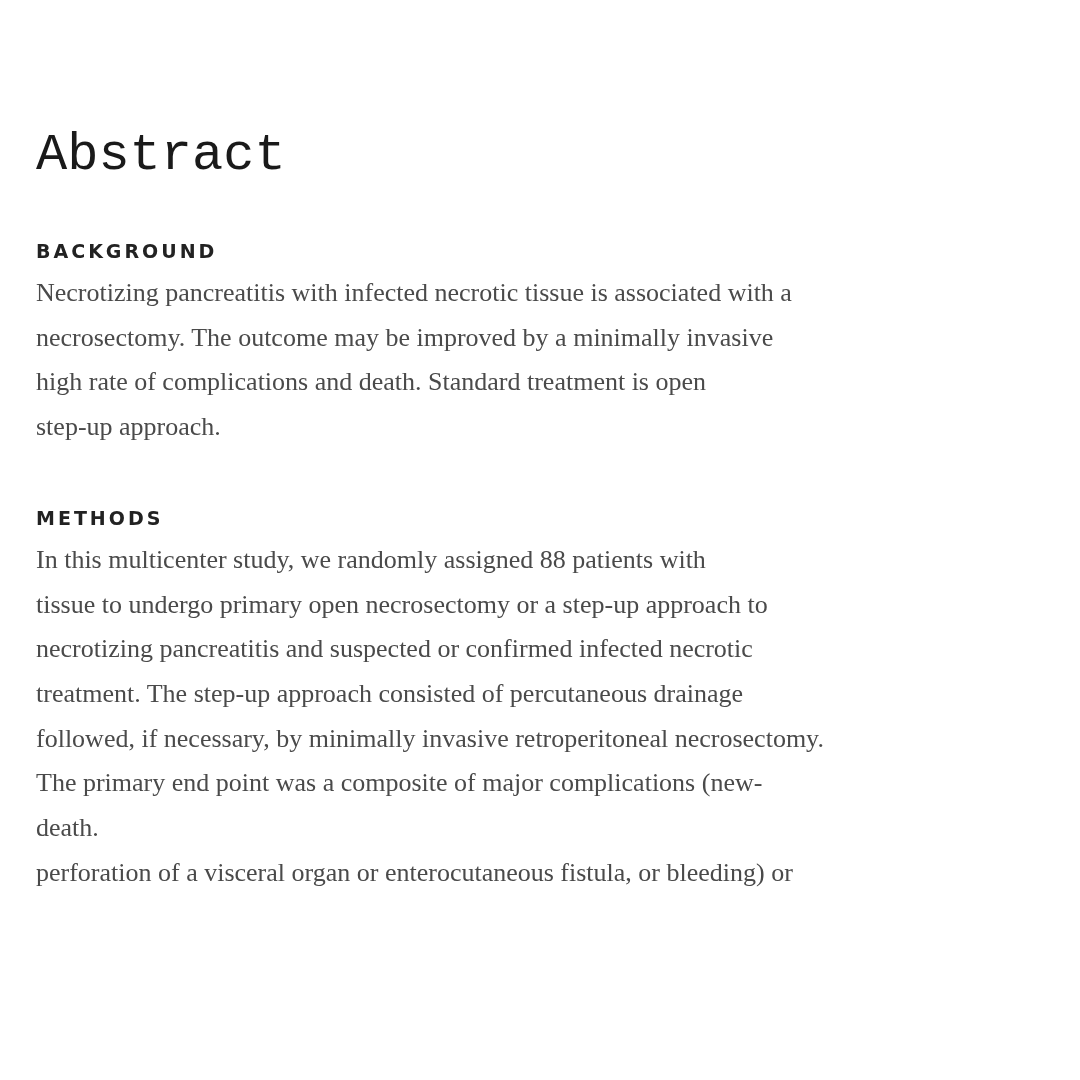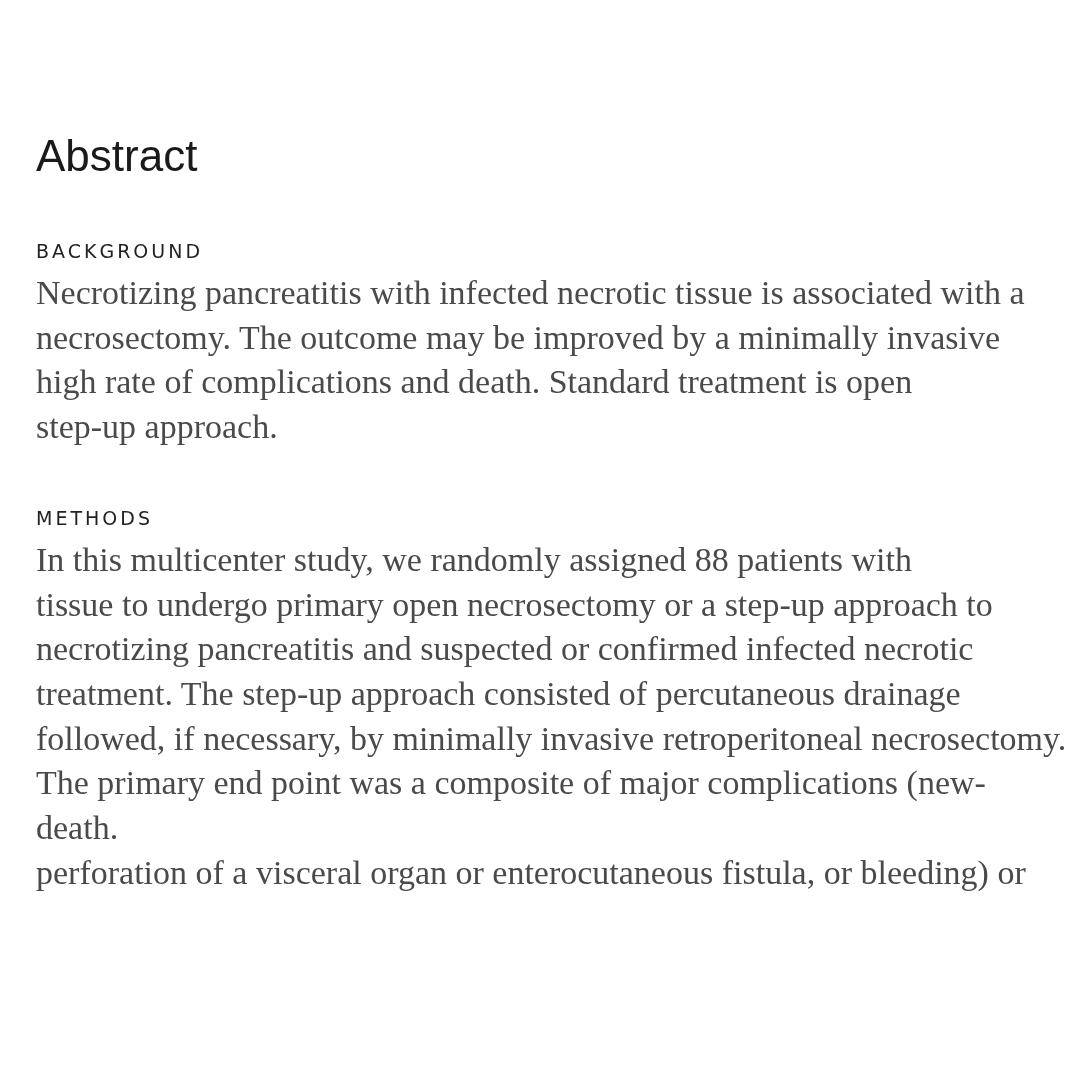--- a/index.html
+++ b/index.html
@@ -1,30 +1,30 @@
 <!DOCTYPE html>
 <html><head>
 <meta charset="utf-8">
 <style>
   html, body { margin: 0; padding: 0; background: #ffffff; }
   body { width: 1080px; height: 1080px; position: relative; overflow: hidden; }
   .page { position: absolute; left: 36px; top: 126px; width: 1030px; }
   .title {
-    font-family: Liberation Sans, sans-serif;
-    font-size: 44px; color: #1a1a1a; margin: 0; line-height: 60px;
+    font-family: Liberation Mono, monospace;
+    font-size: 52px; color: #1a1a1a; margin: 0; line-height: 60px;
     font-weight: normal;
   }
   .section-heading {
     font-family: "DejaVu Sans", "Liberation Sans", sans-serif;
-    font-size: 19px; font-weight: normal; letter-spacing: 3px;
+    font-size: 19px; font-weight: bold; letter-spacing: 3px;
     color: #222222; margin: 0; line-height: 26px;
   }
   .body-text {
     font-family: "Liberation Serif", "DejaVu Serif", serif;
-    font-size: 34px; color: #4a4a4a; line-height: 44.7px; margin: 0;
+    font-size: 26px; color: #4a4a4a; line-height: 44.7px; margin: 0;
   }
   .line { display: block; white-space: nowrap; }
   #sec-background { margin-top: 52px; }
   #sec-methods { margin-top: 55px; }
   .section .section-heading { margin-bottom: 7px; }
 </style>
 </head>
 <body>
 
 <div class="page">

